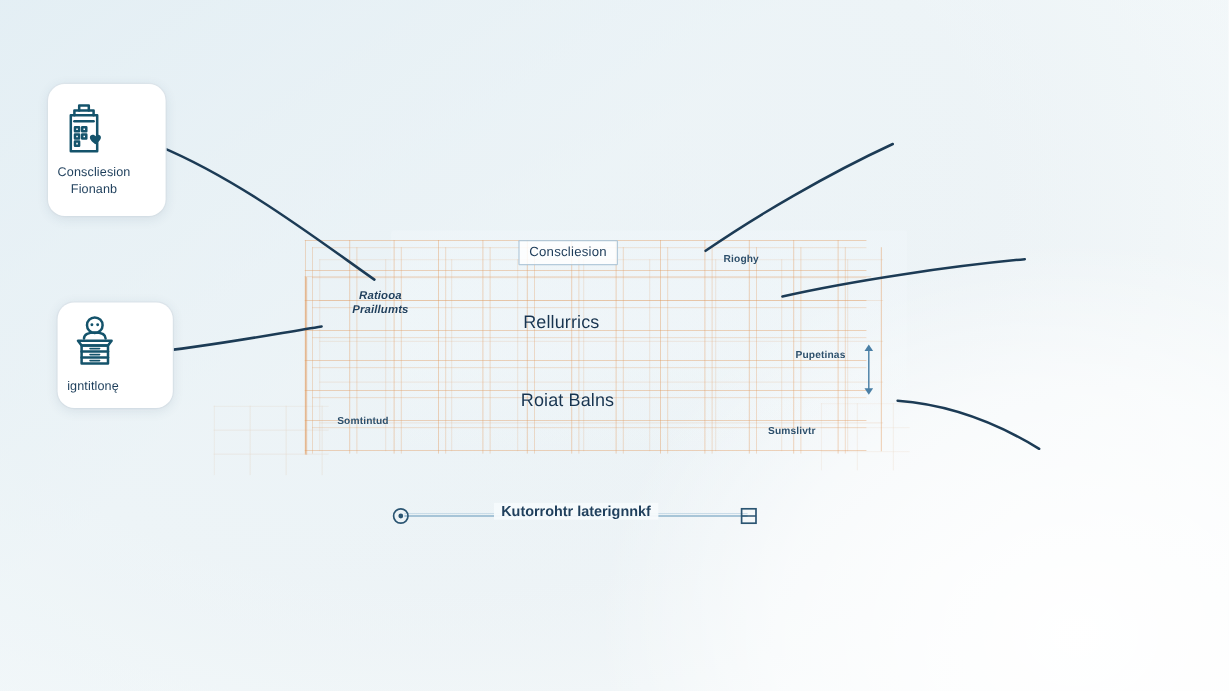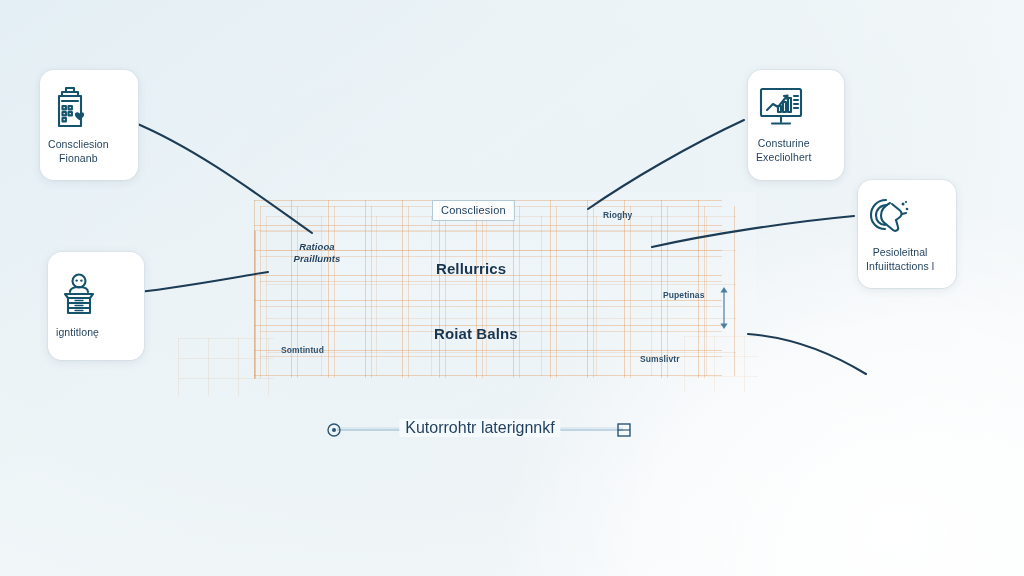--- a/index.html
+++ b/index.html
@@ -105,21 +105,21 @@
 
   
   .lbl {
     position: absolute;
     color: #1c3a56;
     white-space: pre;
     letter-spacing: .1px;
   }
   .lbl-head {
     font-size: 15px;
-    font-weight: 700;
+    font-weight: 400;
     color: #173450;
     text-shadow: 0 0 1px rgba(255,255,255,0.9);
   }
   .lbl-small {
     font-size: 9.5px;
     font-weight: 700;
     color: #1f3f5c;
     text-align: center;
     line-height: 12px;
     text-shadow: 0 0 1px rgba(255,255,255,0.85);
@@ -156,22 +156,22 @@
   .hdim {
     position: absolute;
     left: 325px; top: 418px; width: 310px; height: 24px;
   }
   .hdim-label {
     position: absolute;
     left: 50%; top: 1px;
     transform: translateX(-50%);
     background: rgba(246,250,252,0.95);
     padding: 0 6px;
-    font-size: 16px;
-    font-weight: 400;
+    font-size: 12px;
+    font-weight: 700;
     color: #1f3f5c;
     white-space: pre;
   }
 
   
   .card {
     position: absolute;
     background: #ffffff;
     border-radius: 14px;
     box-shadow: 0 2px 10px rgba(40,70,95,0.10), 0 0 0 1px rgba(225,233,238,0.9);
@@ -192,21 +192,21 @@
     line-height: 14px;
     color: #1d3e5b;
     text-align: center;
     white-space: pre-line;
     letter-spacing: .1px;
   }
 
   #card-compliance { left: 40px;  top: 70px;  width: 98px;  height: 110px; }
   #card-dashboard  { left: 748px; top: 70px;  width: 96px;  height: 110px; }
   #card-outreach   { left: 858px; top: 180px; width: 98px;  height: 108px; }
-  #card-staff      { left: 48px;  top: 252px; width: 96px;  height: 108px; }
+  #card-staff      { left: 48px;  top: 252px; width: 96px;  height: 88px; }
   #card-signoff    { left: 870px; top: 348px; width: 96px;  height: 94px;  }
 
   
   .connectors {
     position: absolute; left: 0; top: 0; width: 1024px; height: 576px;
     pointer-events: none;
   }
 </style>
 </head>
 <body>
@@ -284,57 +284,21 @@
         <rect x="14.5" y="28" width="3.4" height="3.4"></rect>
         <rect x="20.5" y="28" width="3.4" height="3.4"></rect>
         <rect x="14.5" y="34" width="3.4" height="3.4"></rect>
         <path d="M31.5 29.5 c -1.6 -2 -4.6 -1.3 -4.6 1.1 c 0 2.3 3.1 4.5 4.6 5.7 c 1.5 -1.2 4.6 -3.4 4.6 -5.7 c 0 -2.4 -3 -3.1 -4.6 -1.1 Z" fill="#14536b" stroke="none"></path>
       </svg>
     </span>
     <span class="cap">Conscliesion
 Fionanb</span>
   </div>
 
-  <div class="card" id="card-dashboard">
-    <span class="ico">
-      <svg width="50" height="44" viewBox="0 0 50 44" fill="none" stroke="#14536b" stroke-width="2.1" stroke-linecap="round" stroke-linejoin="round">
-        <rect x="5" y="4" width="40" height="27" rx="1.5"></rect>
-        <line x1="25" y1="31" x2="25" y2="37"></line>
-        <line x1="16" y1="38.5" x2="34" y2="38.5"></line>
-        <path d="M11 25 L17 19 L22 22 L31 11"></path>
-        <path d="M28 11 L31.5 10.6 L31.2 14"></path>
-        <rect x="22" y="21" width="3" height="6"></rect>
-        <rect x="27" y="17" width="3" height="10"></rect>
-        <rect x="32" y="13" width="3" height="14"></rect>
-        <line x1="38" y1="11" x2="42" y2="11"></line>
-        <line x1="38" y1="15" x2="42" y2="15"></line>
-        <line x1="38" y1="19" x2="42" y2="19"></line>
-        <line x1="38" y1="23" x2="42" y2="23"></line>
-      </svg>
-    </span>
-    <span class="cap">Consturine
-Execliolhert</span>
-  </div>
-
-  <div class="card" id="card-outreach">
-    <span class="ico">
-      <svg width="48" height="44" viewBox="0 0 48 44" fill="none" stroke="#14536b" stroke-width="2.1" stroke-linecap="round" stroke-linejoin="round">
-        <path d="M20 6 C 11 6, 5 13, 5 21 C 5 29, 11 35, 19 35"></path>
-        <path d="M21 11 C 14.5 11, 10 15.5, 10 21.5 C 10 27, 14 31, 19 31"></path>
-        <path d="M24 9 C 18 12, 15 16, 15 21.5 C 15 26, 17.5 29, 21 31 L 27 36 C 29.5 38, 33 36, 32 33 L 30 26"></path>
-        <path d="M30 26 L 34 23 C 36 21.5, 36 18, 34 16.5 L 26 10"></path>
-        <circle cx="37" cy="10" r="1.5" fill="#14536b" stroke="none"></circle>
-        <circle cx="41" cy="15" r="1.3" fill="#14536b" stroke="none"></circle>
-        <circle cx="40" cy="8" r="1.1" fill="#14536b" stroke="none"></circle>
-        <path d="M36 20 L 40 19"></path>
-      </svg>
-    </span>
-    <span class="cap">Pesioleitnal
-Infuiittactions l</span>
-  </div>
+
 
   <div class="card" id="card-staff">
     <span class="ico">
       <svg width="46" height="46" viewBox="0 0 46 46" fill="none" stroke="#14536b" stroke-width="2.1" stroke-linecap="round" stroke-linejoin="round">
         <circle cx="23" cy="9" r="6.5"></circle>
         <circle cx="20.6" cy="8.6" r="1.2" fill="#14536b" stroke="none"></circle>
         <circle cx="25.4" cy="8.6" r="1.2" fill="#14536b" stroke="none"></circle>
         <path d="M14 20 C 14 16.5, 18 15, 23 15 C 28 15, 32 16.5, 32 20"></path>
         <path d="M9 22 L 37 22 L 34 26 L 12 26 Z"></path>
         <rect x="12" y="26" width="22" height="15"></rect>

